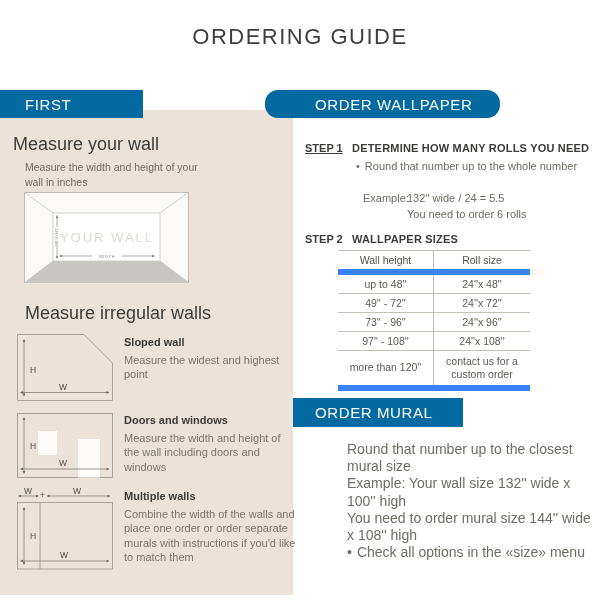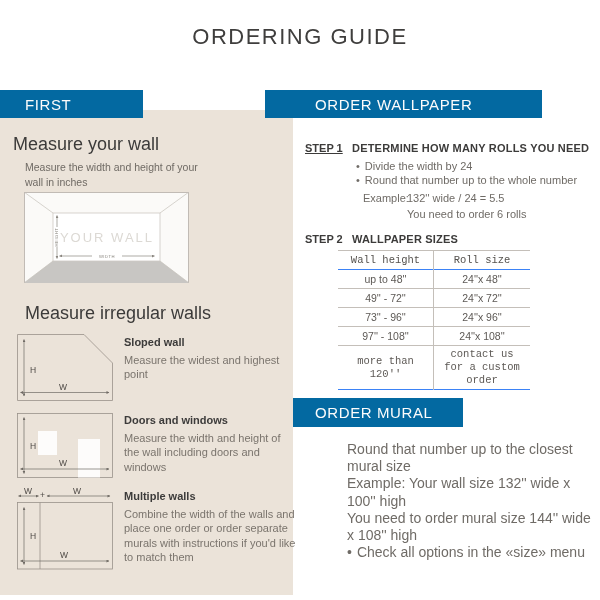--- a/index.html
+++ b/index.html
@@ -9,21 +9,21 @@
   
   .title{left:0;top:24px;width:600px;text-align:center;font-size:22px;
          letter-spacing:1.5px;color:#3f3e3d;font-weight:500;}
   
   .left-bg{left:0;top:110px;width:293px;height:485px;background:#ebe3d9;}
   
   .bar{height:28px;background:#0369a1;color:#fcfcfc;font-size:15px;
        letter-spacing:0.6px;display:flex;align-items:center;font-weight:500;}
   .bar-first{left:0;top:90px;width:143px;}
   .bar-first span{padding-left:25px;}
-  .bar-wallpaper{left:265px;top:90px;width:277px;}
+  .bar-wallpaper{left:265px;top:90px;width:235px;border-radius:13px;}
   .bar-wallpaper span{padding-left:50px;}
   .bar-mural{left:293px;top:398px;width:170px;height:29px;}
   .bar-mural span{padding-left:22px;}
   
   .h2{font-size:18px;color:#3c3b3a;font-weight:500;}
   .mw-title{left:13px;top:134px;}
   .mw-desc{left:25px;top:160px;width:185px;font-size:10.5px;line-height:1.4;color:#6f6a64;}
   .irr-title{left:25px;top:303px;}
   .cap{width:172px;font-size:11px;line-height:1.32;color:#7a746d;}
   .cap-title{font-size:11px;font-weight:700;color:#3c3b3a;margin-bottom:3px;}
@@ -51,21 +51,21 @@
   .s2-label{left:305px;top:233px;text-align:right;}
   .s2-title{left:352px;top:233px;}
   
   .size-table{left:338px;top:250px;border-collapse:collapse;table-layout:fixed;}
   .size-table th,.size-table td{font-weight:400;text-align:center;vertical-align:middle;
       font-size:10.5px;color:#5d5955;padding:2px 4px;height:14px;}
   .size-table th{color:#55524e;}
   .size-table .c1{width:87px;border-right:1px solid #c4bfb9;}
   .size-table .c2{width:88px;}
   .size-table tr{border-top:1px solid #c4bfb9;}
-  .size-table tr:last-child{border-bottom:1px solid #3b82f6;font-family:Liberation Mono, monospace;}
+  .size-table tr:last-child{border-bottom:6px solid #3b82f6;}
   .size-table tr.tall td{height:30px;line-height:1.25;}
   
   .mural-text{left:347px;top:441px;font-size:14px;color:#6f6b66;line-height:17.2px;}
   .mural-bullet{display:flex;}
 </style>
 </head>
 <body>
 
 <div class="page">
 
@@ -164,21 +164,20 @@
   </div>
 
   <div class="abs bar bar-wallpaper">
     <span>ORDER WALLPAPER</span>
   </div>
 
   <div class="abs step-label s1-label">STEP 1</div>
   <div class="abs step-title s1-title">DETERMINE HOW MANY ROLLS YOU NEED</div>
 
   <div class="abs bullets">
-    <div><span class="bullet-glyph">•</span><span>Divide the width by 24</span></div>
     <div><span class="bullet-glyph">•</span><span>Round that number up to the whole number</span></div>
   </div>
 
   <div class="abs example">
     <span class="ex-label">Example:</span>
     <span class="ex-value">132'' wide / 24 = 5.5</span>
   </div>
   <div class="abs ex-note">You need to order 6 rolls</div>
 
   <div class="abs step-label s2-label">STEP 2</div>

